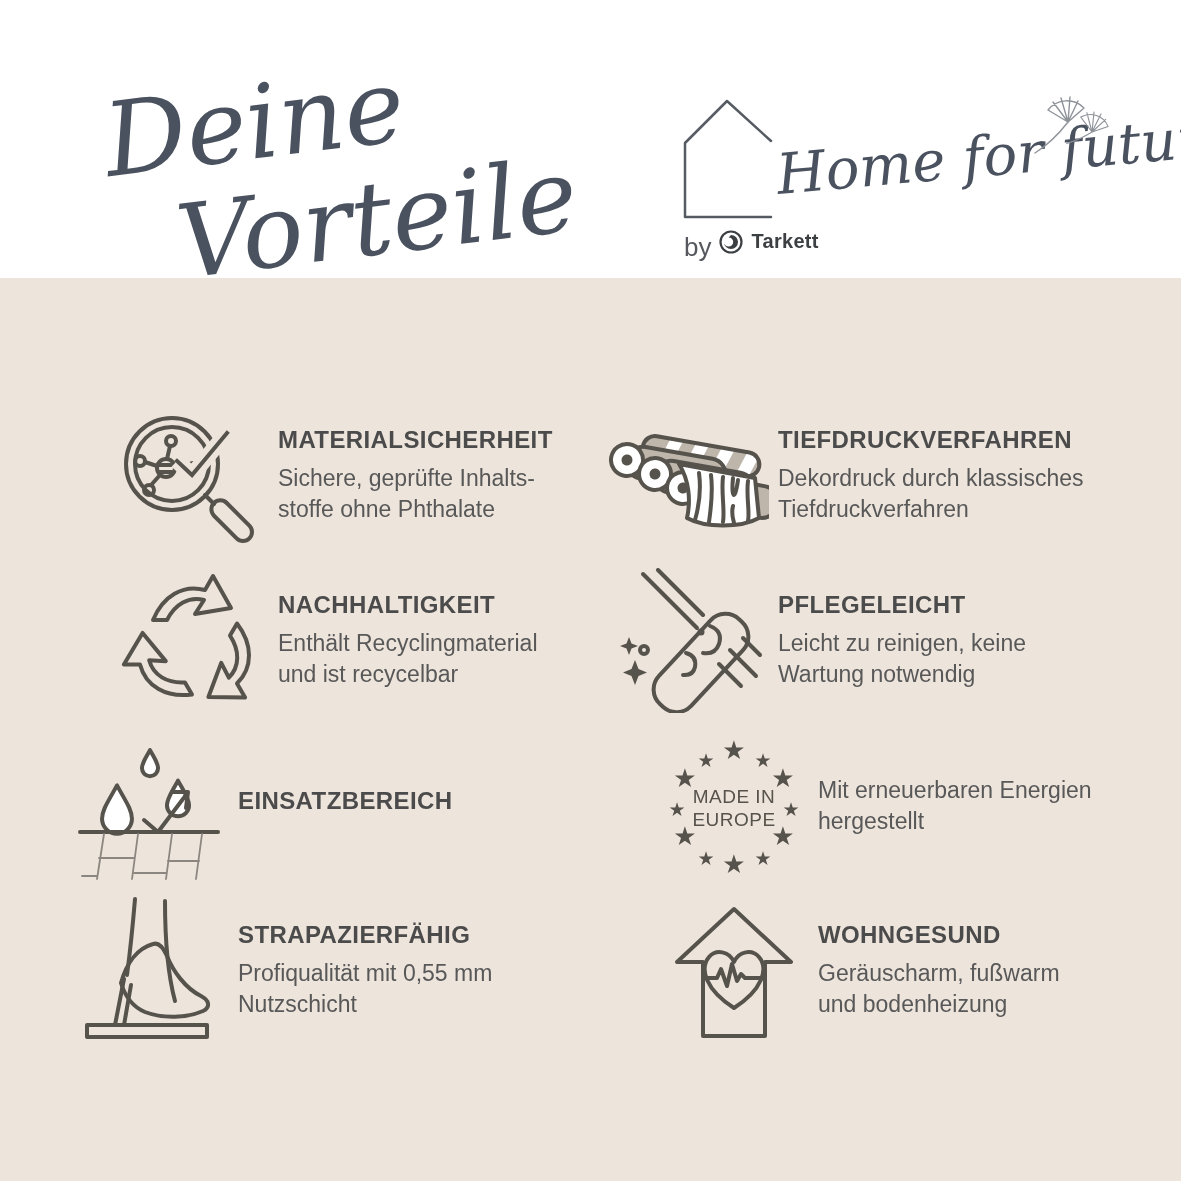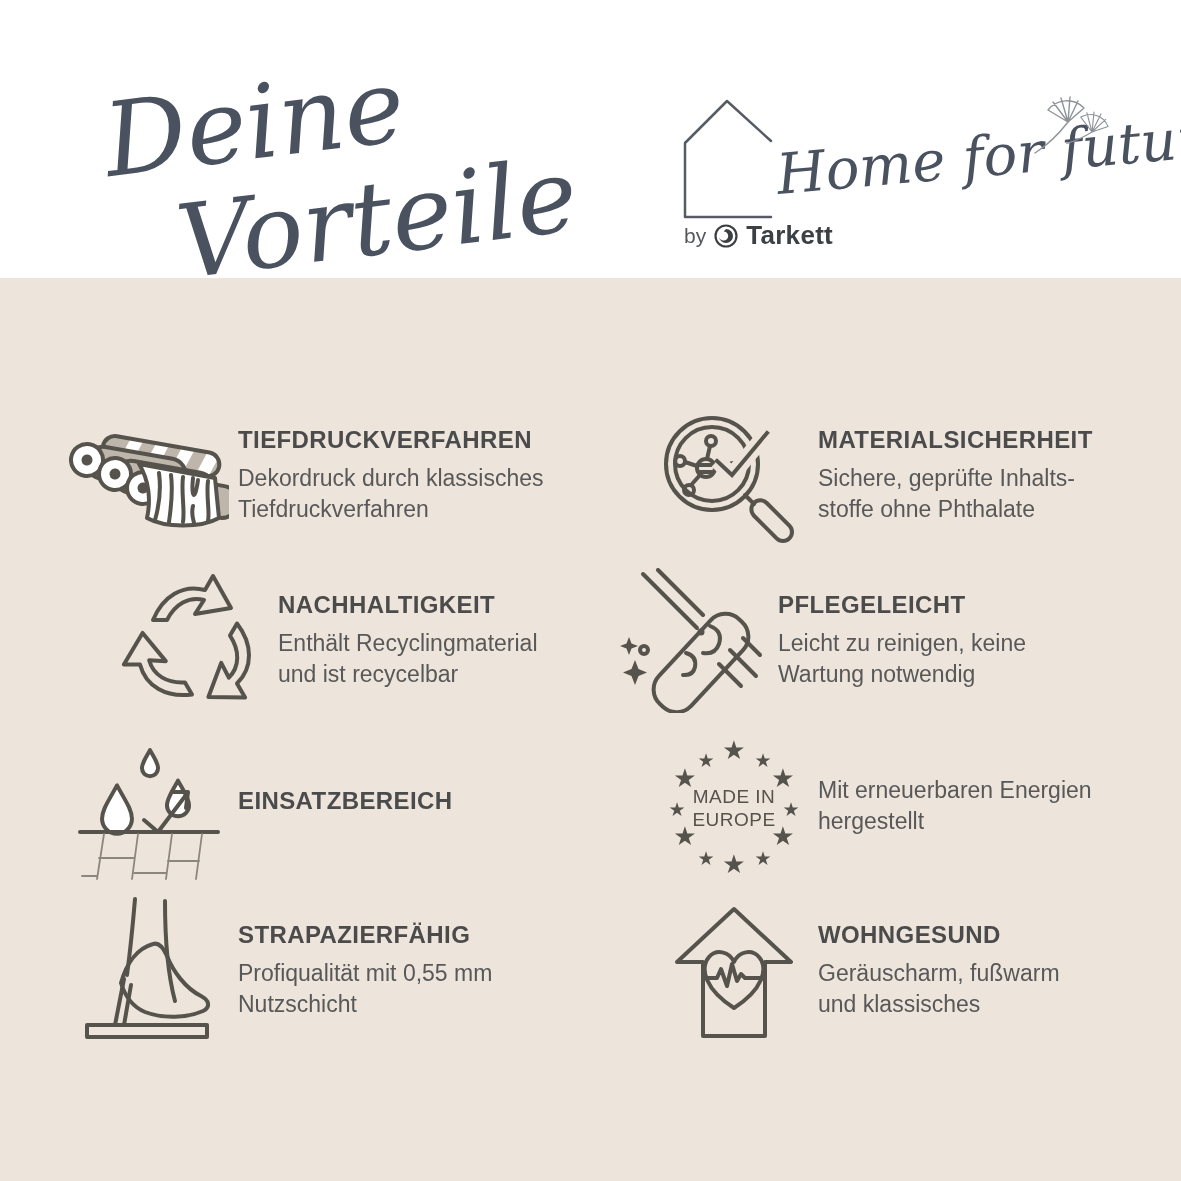--- a/index.html
+++ b/index.html
@@ -13,22 +13,22 @@
   .main-title .l1{font-size:102px;line-height:110px;}
   .main-title .l2{font-size:102px;line-height:110px;margin-left:60px;}
 
   
   .logo{position:absolute;left:672px;top:84px;width:450px;height:180px;}
   .logo-house{position:absolute;left:10px;top:14px;}
   .logo-script{position:absolute;left:104px;top:38px;font-family:"DejaVu Serif",serif;font-style:italic;
                font-size:56px;color:var(--script,#4a5058);transform:rotate(-5deg);white-space:nowrap;}
   .logo-leaves{position:absolute;left:356px;top:4px;}
   .byline{position:absolute;left:12px;top:136px;display:flex;align-items:center;gap:7px;}
-  .byline .by{font-size:21px;color:#55595e;}
-  .byline .brand{font-size:26px;font-weight:bold;color:var(--brand,#3c4043);letter-spacing:.3px;}
+  .byline .by{font-size:26px;color:#55595e;margin-top:12px;}
+  .byline .brand{font-size:20px;font-weight:bold;color:var(--brand,#3c4043);letter-spacing:.3px;}
 
   
   .features{position:absolute;left:60px;top:393px;display:grid;
             grid-template-columns:540px 531px;grid-template-rows:repeat(4,165px);}
   .feature{display:flex;align-items:center;}
   .feature.right{padding-left:50px;}
   .feature-icon{width:178px;flex:none;display:flex;justify-content:center;align-items:center;}
   .feature.right .feature-icon{width:168px;}
   .feature-text{flex:1;}
   .feature-title{font-size:24px;font-weight:bold;color:var(--heading,#4b4b4b);
@@ -79,20 +79,45 @@
       <svg width="26" height="26" viewBox="0 0 26 26">
         <circle cx="13" cy="13" r="10.5" fill="none" stroke="#3c4043" stroke-width="2.2"></circle>
         <path d="M13 6 a7 7 0 1 1 -7 7 a4.6 4.6 0 1 0 4.6 -4.6 Z" fill="#3c4043"></path>
       </svg>
       <span class="brand">Tarkett</span>
     </div>
   </div>
 
   <div class="features">
 
+    <div class="feature right">
+      <div class="feature-icon">
+        <svg width="160" height="140" viewBox="0 0 160 140">
+          <circle cx="58" cy="58" r="46" class="stk"></circle>
+          <circle cx="58" cy="58" r="37" class="stk" stroke-width="3"></circle>
+          <path class="stk" d="M91 89 L100 98"></path>
+          <rect x="-9" y="0" width="18" height="50" rx="9" transform="translate(100,97) rotate(-45)" class="stk"></rect>
+          <circle cx="52" cy="62" r="9" class="stk" stroke-width="3"></circle>
+          <path class="stk" stroke-width="2" d="M45 59 L59 59 M46 66 L58 66"></path>
+          <path class="stk" stroke-width="3" d="M53 53 L56 40 M43 60 L31 56 M46 69 L38 78 M61 62 L73 62"></path>
+          <circle cx="57" cy="35" r="5" class="stk" stroke-width="3"></circle>
+          <circle cx="26" cy="55" r="5" class="stk" stroke-width="3"></circle>
+          <circle cx="35" cy="84" r="5" class="stk" stroke-width="3"></circle>
+          <circle cx="79" cy="62" r="5" class="stk" stroke-width="3"></circle>
+          <path d="M63 55 L78 69 L113 27" stroke="var(--beige,#ede4dc)" stroke-width="16" fill="none"></path>
+          <path class="stk sq" stroke-width="9" d="M63 55 L78 69 L113 27"></path>
+        </svg>
+      </div>
+      <div class="feature-text">
+        <h3 class="feature-title">MATERIALSICHERHEIT</h3>
+        <div class="feature-desc">Sichere, geprüfte Inhalts-
+stoffe ohne Phthalate</div>
+      </div>
+    </div>
+
     <div class="feature">
       <div class="feature-icon">
         <svg width="160" height="115" viewBox="0 0 160 115">
           <defs>
               <clipPath id="rollclip">
                 <rect x="0" y="-12" width="118" height="24" rx="12"></rect>
               </clipPath>
             </defs>
           <g transform="translate(34,28) rotate(10)">
             <rect x="0" y="-12" width="118" height="24" rx="12" class="fill-tan"></rect>
@@ -130,45 +155,20 @@
       </div>
       <div class="feature-text">
         <h3 class="feature-title">TIEFDRUCKVERFAHREN</h3>
         <div class="feature-desc">Dekordruck durch klassisches
 Tiefdruckverfahren</div>
       </div>
     </div>
 
     <div class="feature right">
       <div class="feature-icon">
-        <svg width="160" height="140" viewBox="0 0 160 140">
-          <circle cx="58" cy="58" r="46" class="stk"></circle>
-          <circle cx="58" cy="58" r="37" class="stk" stroke-width="3"></circle>
-          <path class="stk" d="M91 89 L100 98"></path>
-          <rect x="-9" y="0" width="18" height="50" rx="9" transform="translate(100,97) rotate(-45)" class="stk"></rect>
-          <circle cx="52" cy="62" r="9" class="stk" stroke-width="3"></circle>
-          <path class="stk" stroke-width="2" d="M45 59 L59 59 M46 66 L58 66"></path>
-          <path class="stk" stroke-width="3" d="M53 53 L56 40 M43 60 L31 56 M46 69 L38 78 M61 62 L73 62"></path>
-          <circle cx="57" cy="35" r="5" class="stk" stroke-width="3"></circle>
-          <circle cx="26" cy="55" r="5" class="stk" stroke-width="3"></circle>
-          <circle cx="35" cy="84" r="5" class="stk" stroke-width="3"></circle>
-          <circle cx="79" cy="62" r="5" class="stk" stroke-width="3"></circle>
-          <path d="M63 55 L78 69 L113 27" stroke="var(--beige,#ede4dc)" stroke-width="16" fill="none"></path>
-          <path class="stk sq" stroke-width="9" d="M63 55 L78 69 L113 27"></path>
-        </svg>
-      </div>
-      <div class="feature-text">
-        <h3 class="feature-title">MATERIALSICHERHEIT</h3>
-        <div class="feature-desc">Sichere, geprüfte Inhalts-
-stoffe ohne Phthalate</div>
-      </div>
-    </div>
-
-    <div class="feature right">
-      <div class="feature-icon">
         <svg width="150" height="145" viewBox="0 0 150 145">
           <path id="rc-arrow" class="stk" stroke-width="4" d="M34 52 C44 28 64 16 86 22 L94 8 L112 40 L76 46 L85 32 C70 28 56 36 48 52 Z"></path>
           <use href="#rc-arrow" transform="rotate(120 75 78)"></use>
           <use href="#rc-arrow" transform="rotate(240 75 78)"></use>
         </svg>
       </div>
       <div class="feature-text">
         <h3 class="feature-title">NACHHALTIGKEIT</h3>
         <div class="feature-desc">Enthält Recyclingmaterial
 und ist recycelbar</div>
@@ -275,18 +275,18 @@
       <div class="feature-icon">
         <svg width="150" height="150" viewBox="0 0 150 150">
           <path class="stk" d="M44 140 L44 66 L18 66 L75 13 L132 66 L106 66 L106 140 Z"></path>
           <path class="stk" stroke-width="3.5" d="M75 112 C 47 94 40 73 50 61 C 57 53 70 55 75 66 C 80 55 93 53 100 61 C 110 73 103 94 75 112 Z"></path>
           <path class="stk" stroke-width="2.5" d="M47 82 L58 82 L62 73 L68 90 L73 68 L78 85 L82 78 L86 82 L102 82"></path>
         </svg>
       </div>
       <div class="feature-text">
         <h3 class="feature-title">WOHNGESUND</h3>
         <div class="feature-desc">Geräuscharm, fußwarm
-und klassisches</div>
+und bodenheizung</div>
       </div>
     </div>
 
   </div>
 </div>
 
 </body></html>

